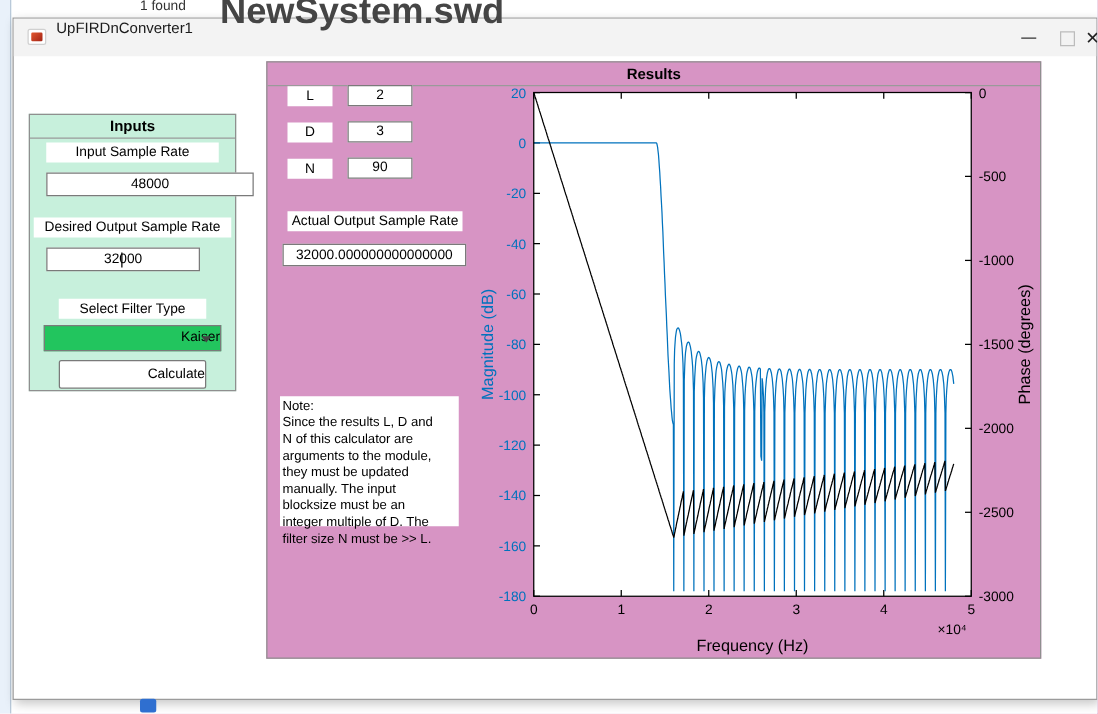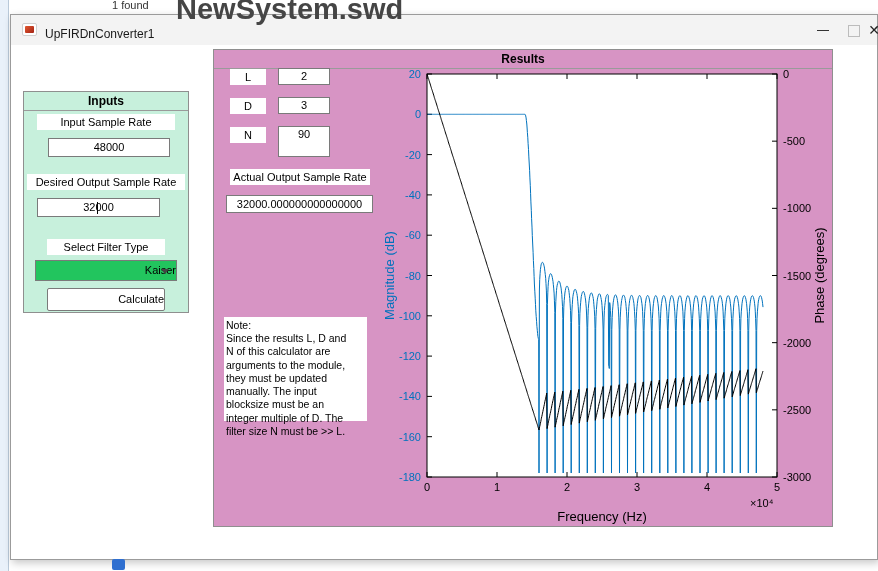--- a/index.html
+++ b/index.html
@@ -18,21 +18,21 @@
 
   
   .window { position:absolute; left:10px; top:14px; width:868px; height:546px;
             background:#ffffff; border:1px solid #9b9b9b; z-index:2;
             box-shadow:2px 3px 8px rgba(0,0,0,.22); }
   .titlebar { position:absolute; left:0; top:0; width:100%; height:30px; background:#f3f3f3; }
   .app-icon { position:absolute; left:11px; top:8px; width:15px; height:13px;
               background:#ffffff; border:1px solid #d0d0d0; border-radius:2px; }
   .app-icon::after { content:""; position:absolute; left:2px; top:2px; width:9px; height:7px;
                      background:linear-gradient(135deg,#e2572f,#a32315); border-radius:1px; }
-  .win-title { position:absolute; left:34px; top:12px; font-size:12px; color:#1a1a1a; }
+  .win-title { position:absolute; left:34px; top:0; font-size:12px; color:#1a1a1a; }
   .win-btn { position:absolute; top:0; width:28px; height:30px; text-align:center;
              line-height:30px; font-size:13px; color:#222; cursor:default; }
   .win-min { left:798px; }
   .win-min::after { content:""; position:absolute; left:8px; top:15px; width:12px; height:1px; background:#333; }
   .win-max { left:828px; }
   .win-max::after { content:""; position:absolute; left:9px; top:10px; width:10px; height:10px;
                     border:1px solid #bcbcbc; }
   .win-close { left:850px; width:26px; font-size:14px; }
 
   
@@ -78,21 +78,21 @@
       <div class="app-icon"></div>
       <div class="win-title">UpFIRDnConverter1</div>
       <div class="win-btn win-min"></div>
       <div class="win-btn win-max"></div>
       <div class="win-btn win-close">✕</div>
     </div>
 
     <div class="panel inputs-panel">
       <div class="panel-title">Inputs</div>
       <div class="lbl" style="left:13px; top:22px; width:138px;">Input Sample Rate</div>
-      <div class="field" style="left:24px; top:46px; width:122px;">48000</div>
+      <div class="field" style="left:13px; top:46px; width:166px;">48000</div>
       <div class="lbl" style="left:3px; top:82px; width:158px;">Desired Output Sample Rate</div>
       <div class="field" style="left:13px; top:106px; width:123px;">
         <span>32000</span>
         <span class="caret"></span>
       </div>
       <div class="lbl" style="left:23px; top:147px; width:118px;">Select Filter Type</div>
       <div class="dropdown" style="left:11px; top:168px; width:142px;">
         <span>Kaiser</span>
         <span class="dd-arrow"></span>
       </div>
@@ -102,21 +102,21 @@
     <div class="panel results-panel">
       <div class="panel-title">Results</div>
 
       <div class="lbl" style="left:16px; top:19px; width:36px;">L</div>
       <div class="field" style="left:64px; top:18px; width:52px; height:17px; line-height:15px;">2</div>
 
       <div class="lbl" style="left:16px; top:48px; width:36px;">D</div>
       <div class="field" style="left:64px; top:47px; width:52px; height:17px; line-height:15px;">3</div>
 
       <div class="lbl" style="left:16px; top:77px; width:36px;">N</div>
-      <div class="field" style="left:64px; top:76px; width:52px; height:31px; line-height:15px;">90</div>
+      <div class="field" style="left:64px; top:76px; width:52px; height:17px; line-height:15px;">90</div>
 
       <div class="lbl" style="left:16px; top:119px; width:140px;text-align:center;">Actual Output Sample Rate</div>
       <div class="field" style="left:12px; top:145px; width:147px; height:18px; line-height:16px;">32000.000000000000000</div>
 
       <div class="note-box">Note:
 Since the results L, D and
 N of this calculator are
 arguments to the module,
 they must be updated
 manually. The input

